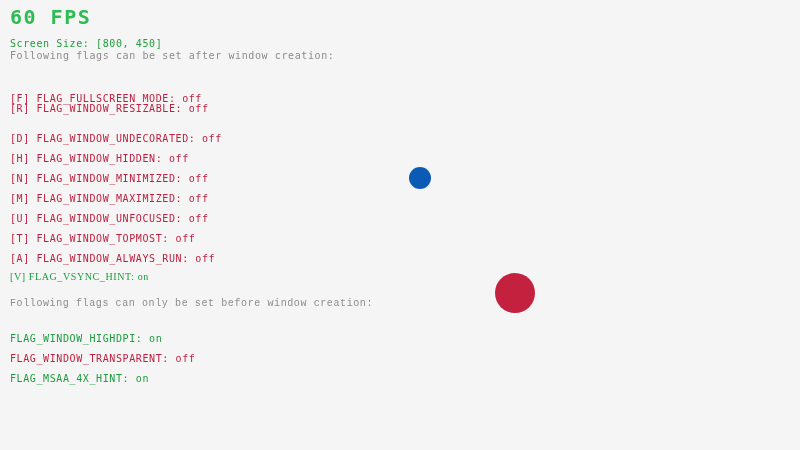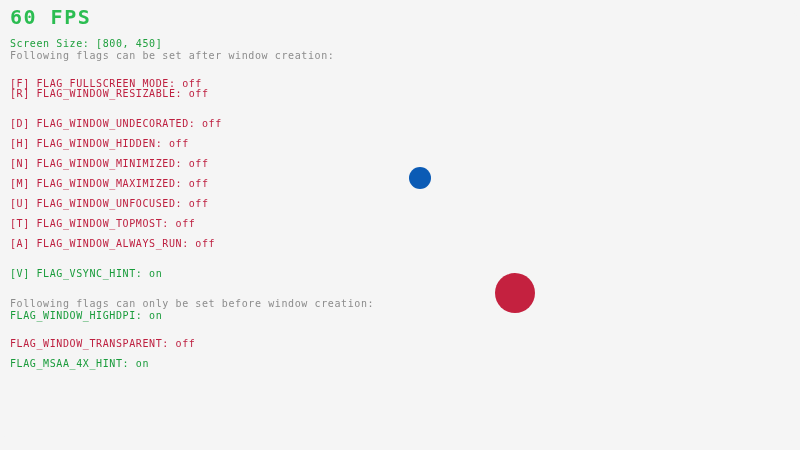--- a/index.html
+++ b/index.html
@@ -52,29 +52,30 @@
   .section-head {
     position: absolute;
     left: 10px;
     font-size: 10px;
     line-height: 12px;
     letter-spacing: 0.6px;
     color: #8c8c8c;
     white-space: pre;
   }
   .section-head.after  { top: 50px; }
-  .section-head.before { top: 298px; }
+  .section-head.before { top: 298px; font-family: Liberation Mono, monospace; }
 
   .flag-line {
     position: absolute;
     left: 10px;
     font-size: 10px;
     line-height: 12px;
     letter-spacing: 0.6px;
     white-space: pre;
+    margin-top: 15px;
   }
   .flag-line.off { color: #be2040; }
   .flag-line.on  { color: #1a9c3c; }
 
   
   .ball {
     position: absolute;
     border-radius: 50%;
   }
   #ball-blue {
@@ -116,25 +117,25 @@
     <div class="flag-line off" style="top: 158px; color: rgb(190, 32, 64); text-align: right;">[N] FLAG_WINDOW_MINIMIZED: off</div>
 
     <div class="flag-line off" style="top: 178px; color: rgb(190, 32, 64);">[M] FLAG_WINDOW_MAXIMIZED: off</div>
 
     <div class="flag-line off" style="top: 198px; color: rgb(190, 32, 64);">[U] FLAG_WINDOW_UNFOCUSED: off</div>
 
     <div class="flag-line off" style="top: 218px; color: rgb(190, 32, 64);">[T] FLAG_WINDOW_TOPMOST: off</div>
 
     <div class="flag-line off" style="top: 238px; color: rgb(190, 32, 64);">[A] FLAG_WINDOW_ALWAYS_RUN: off</div>
 
-    <div class="flag-line on" style="top: 268px; color: rgb(26, 156, 60);">[V] FLAG_VSYNC_HINT: on</div>
+    <div class="flag-line on" style="top: 256px; color: rgb(26, 156, 60); font-family: Liberation Serif, serif;">[V] FLAG_VSYNC_HINT: on</div>
 
     <div class="section-head before" style="color: rgb(140, 140, 140);">Following flags can only be set before window creation:</div>
 
-    <div class="flag-line on" style="top: 310px; color: rgb(26, 156, 60);">FLAG_WINDOW_HIGHDPI: on</div>
+    <div class="flag-line on" style="top: 318px; color: rgb(26, 156, 60);">FLAG_WINDOW_HIGHDPI: on</div>
 
     <div class="flag-line off" style="top: 338px; color: rgb(190, 32, 64);">FLAG_WINDOW_TRANSPARENT: off</div>
 
     <div class="flag-line on" style="top: 358px; color: rgb(26, 156, 60);">FLAG_MSAA_4X_HINT: on</div>
 
   </div>
 
   <div id="ball-blue" class="ball" style="left: 409px; top: 167px; width: 22px; height: 22px; background: rgb(11, 91, 181);"></div>
 
   <div id="ball-red" class="ball" style="left: 495px; top: 273px; width: 40px; height: 40px; background: rgb(196, 33, 63);"></div>

